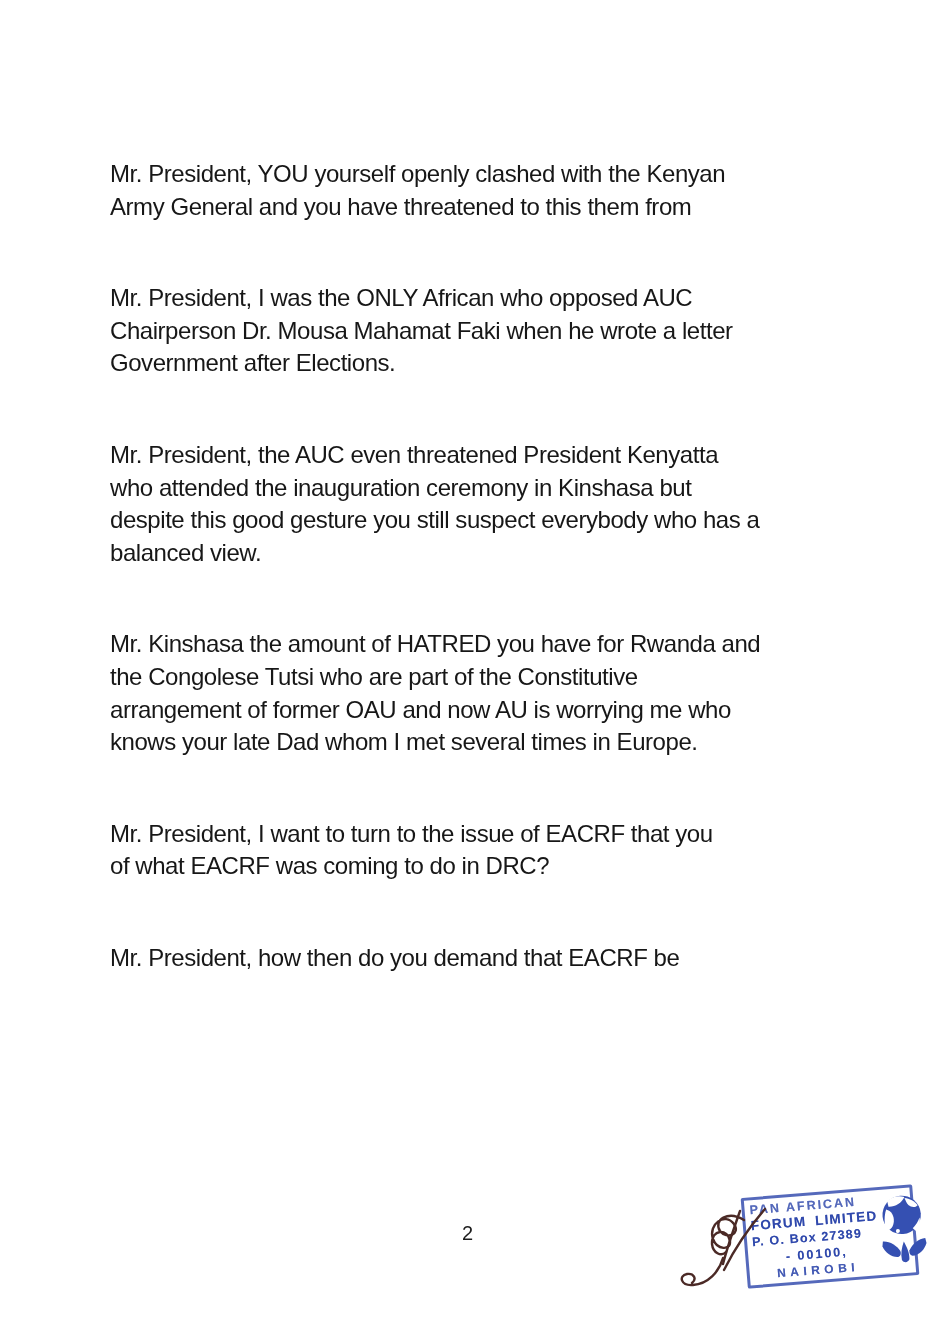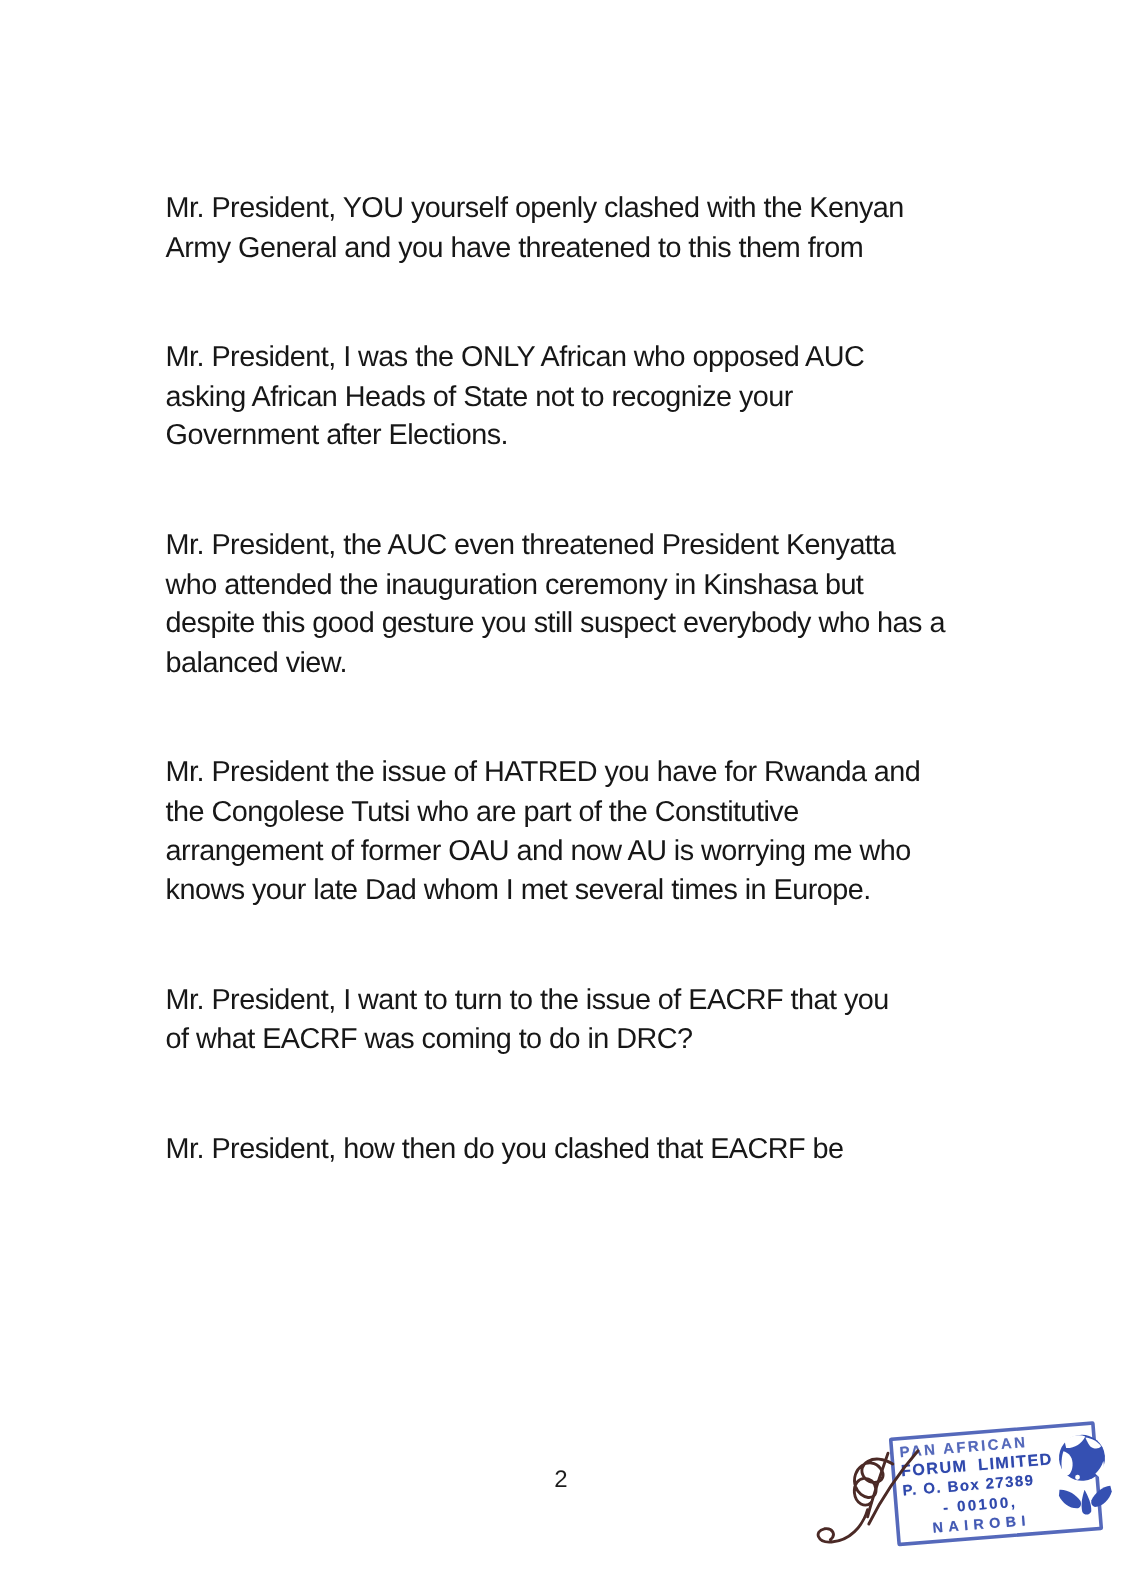--- a/index.html
+++ b/index.html
@@ -9,21 +9,20 @@
     height: 1322px;
     background: #ffffff;
     overflow: hidden;
     font-family: "Liberation Sans", sans-serif;
   }
   .letter-body {
     position: absolute;
     left: 110px;
     top: 158px;
     width: 730px;
-    margin-left: 28px;
   }
   .paragraph { margin: 0 0 59px 0; }
   .text-line {
     font-size: 24px;
     line-height: 32.6px;
     letter-spacing: -0.45px;
     color: #171717;
     white-space: nowrap;
   }
   .page-number {
@@ -82,45 +81,45 @@
 
   <div class="letter-body">
 
     <div class="paragraph">
       <div class="text-line">Mr. President, YOU yourself openly clashed with the Kenyan</div>
       <div class="text-line">Army General and you have threatened to this them from</div>
     </div>
 
     <div class="paragraph">
       <div class="text-line">Mr. President, I was the ONLY African who opposed AUC</div>
-      <div class="text-line">asking African Heads of State not to recognize your</div>
+      <div class="text-line">Chairperson Dr. Mousa Mahamat Faki when he wrote a letter</div>
       <div class="text-line">Government after Elections.</div>
     </div>
 
     <div class="paragraph">
       <div class="text-line">Mr. President, the AUC even threatened President Kenyatta</div>
       <div class="text-line">who attended the inauguration ceremony in Kinshasa but</div>
       <div class="text-line">despite this good gesture you still suspect everybody who has a</div>
       <div class="text-line">balanced view.</div>
     </div>
 
     <div class="paragraph">
-      <div class="text-line">Mr. President the issue of HATRED you have for Rwanda and</div>
+      <div class="text-line">Mr. Kinshasa the amount of HATRED you have for Rwanda and</div>
       <div class="text-line">the Congolese Tutsi who are part of the Constitutive</div>
       <div class="text-line">arrangement of former OAU and now AU is worrying me who</div>
       <div class="text-line">knows your late Dad whom I met several times in Europe.</div>
     </div>
 
     <div class="paragraph">
       <div class="text-line">Mr. President, I want to turn to the issue of EACRF that you</div>
       <div class="text-line">of what EACRF was coming to do in DRC?</div>
     </div>
 
     <div class="paragraph">
-      <div class="text-line">Mr. President, how then do you clashed that EACRF be</div>
+      <div class="text-line">Mr. President, how then do you demand that EACRF be</div>
     </div>
 
   </div>
 
   <div class="page-number">2</div>
 
   <svg class="signature" viewBox="0 0 112 102" fill="none" stroke="#4b2a26" stroke-width="2.4" stroke-linecap="round" stroke-linejoin="round">
     <path d="M 97,13 C 84,28 68,50 56,74"></path>
     <path d="M 72,15 C 66,32 59,52 55,68"></path>
     <path d="M 76,24 C 60,14 45,24 52,35 C 59,44 73,38 66,28 C 57,16 40,28 45,43 C 49,54 63,55 62,45 C 60,32 43,33 44,48 C 45,57 53,61 58,56"></path>

